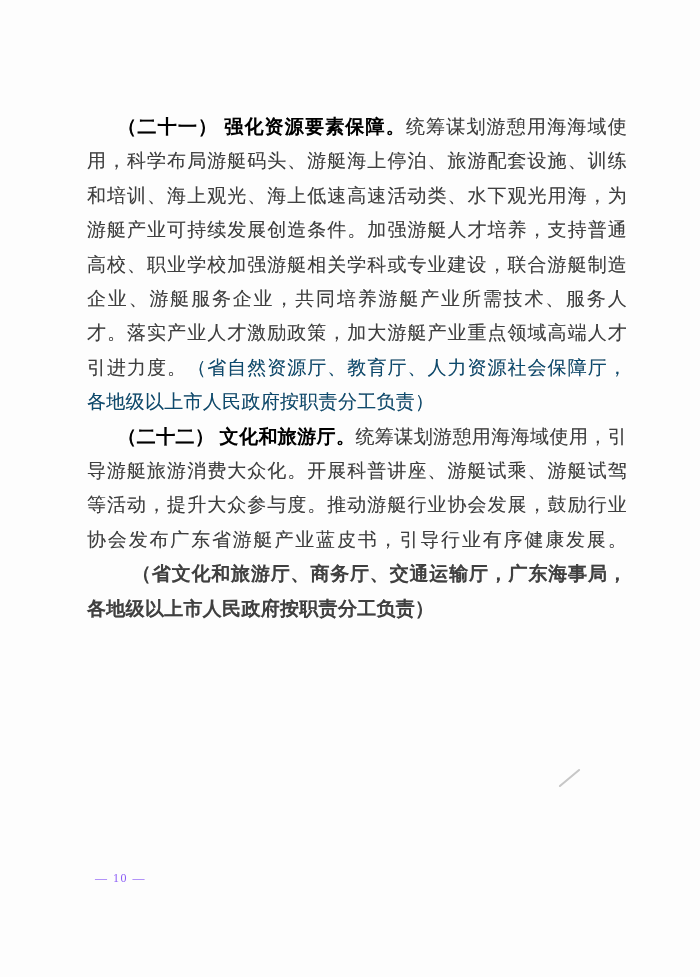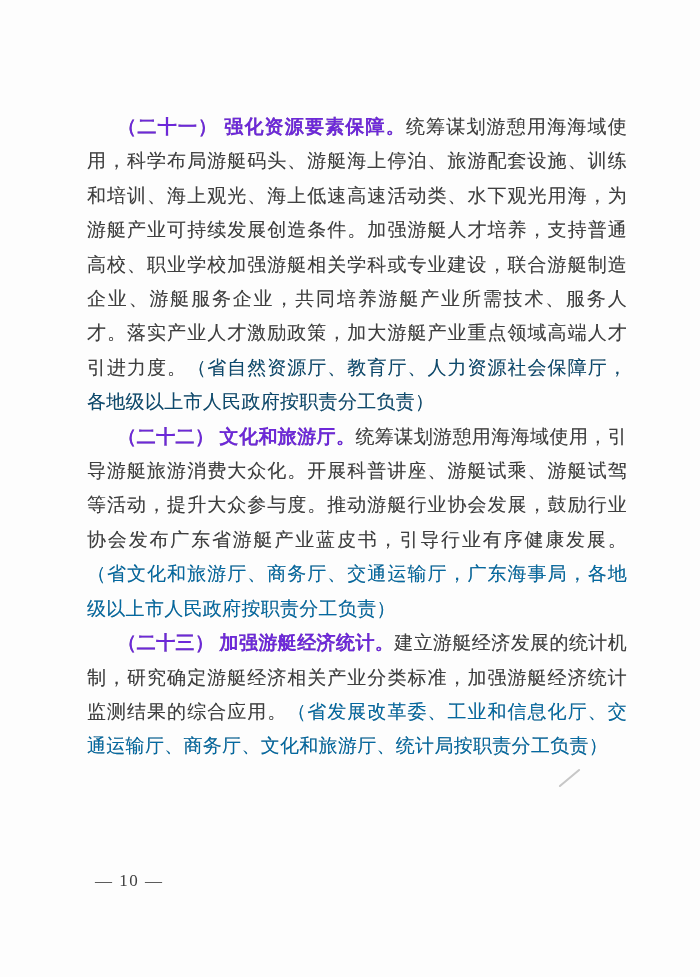--- a/index.html
+++ b/index.html
@@ -31,36 +31,37 @@
     text-align: justify;
     text-shadow: 0 0 0.5px rgba(70,70,70,0.45);
   }
   p.para {
     margin: 0;
     padding: 0;
     text-indent: 1.6em;
   }
   .head {
     font-weight: bold;
-    color: #6d28d9;
+    color: #000000;
   }
   .attr {
     color: #0c4a6e;
   }
   .attr-bold {
-    font-weight: normal;
-    color: #0369a1;
+    font-weight: bold;
+    color: #404040;
+    margin-left: 45px;
   }
   .page-number {
     position: absolute;
     left: 95px;
     top: 871px;
-    font-size: 17px;
+    font-size: 12px;
     letter-spacing: 1.5px;
-    color: #404040;
+    color: #8b5cf6;
   }
   .scan-mark {
     position: absolute;
     left: 556px;
     top: 777px;
     width: 27px;
     height: 2px;
     background: rgba(110,110,110,0.38);
     transform: rotate(-40deg);
     border-radius: 1px;
@@ -70,21 +71,20 @@
 <body>
 
 <div class="page">
 
   <main class="text-block">
 
     <p class="para"><span class="head">（二十一） 强化资源要素保障。</span><span class="body-text">统筹谋划游憩用海海域使用，科学布局游艇码头、游艇海上停泊、旅游配套设施、训练和培训、海上观光、海上低速高速活动类、水下观光用海，为游艇产业可持续发展创造条件。加强游艇人才培养，支持普通高校、职业学校加强游艇相关学科或专业建设，联合游艇制造企业、游艇服务企业，共同培养游艇产业所需技术、服务人才。落实产业人才激励政策，加大游艇产业重点领域高端人才引进力度。</span><span class="attr">（省自然资源厅、教育厅、人力资源社会保障厅，各地级以上市人民政府按职责分工负责）</span></p>
 
     <p class="para"><span class="head">（二十二） 文化和旅游厅。</span><span class="body-text">统筹谋划游憩用海海域使用，引导游艇旅游消费大众化。开展科普讲座、游艇试乘、游艇试驾等活动，提升大众参与度。推动游艇行业协会发展，鼓励行业协会发布广东省游艇产业蓝皮书，引导行业有序健康发展。</span><span class="attr attr-bold">（省文化和旅游厅、商务厅、交通运输厅，广东海事局，各地级以上市人民政府按职责分工负责）</span></p>
 
-    <p class="para"><span class="head">（二十三） 加强游艇经济统计。</span><span class="body-text">建立游艇经济发展的统计机制，研究确定游艇经济相关产业分类标准，加强游艇经济统计监测结果的综合应用。</span><span class="attr attr-bold">（省发展改革委、工业和信息化厅、交通运输厅、商务厅、文化和旅游厅、统计局按职责分工负责）</span></p>
 
   </main>
 
   <div class="page-number">— 10 —</div>
 
   <div class="scan-mark"></div>
 
 </div>
 
 </body></html>

